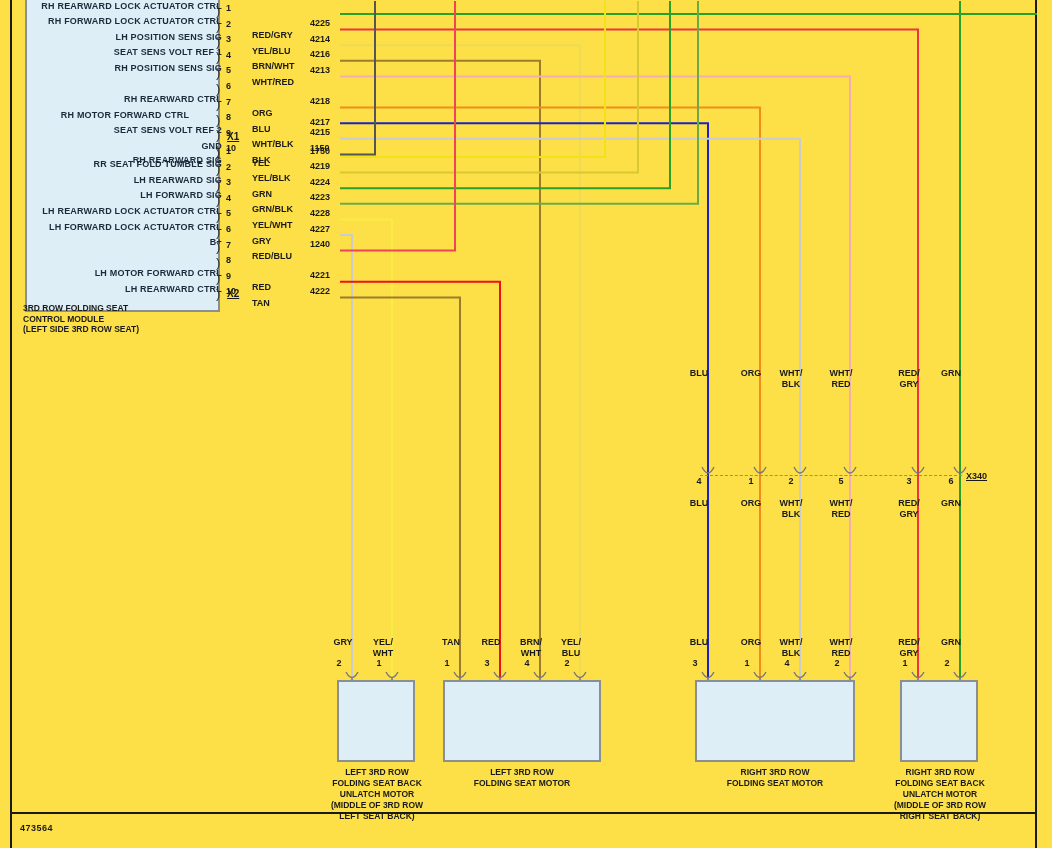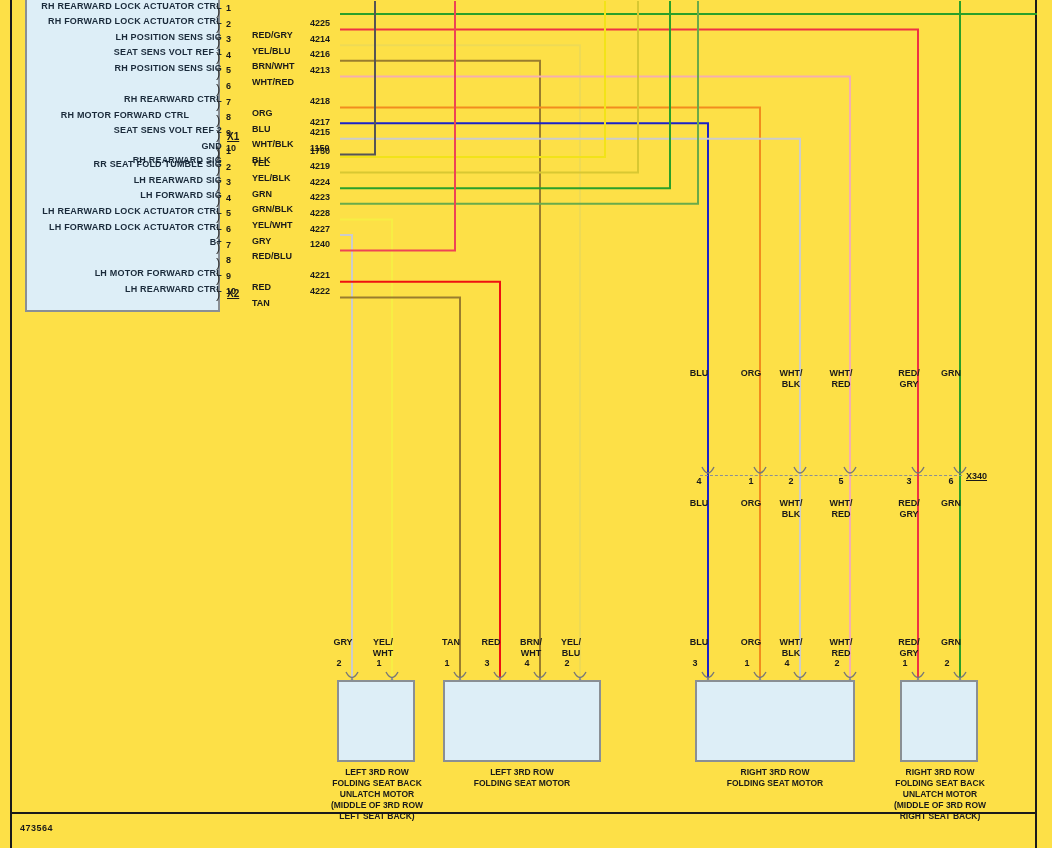--- a/index.html
+++ b/index.html
@@ -226,20 +226,25 @@
       <div class="pinlbl" style="left: 28px; width: 194px; top: 283.9px;">LH REARWARD CTRL</div>
       <div class="pin-brace" style="left: 216px; top: 285.9px;">)</div>
       <div class="pinnum" style="left: 226px; top: 286.4px;">10</div>
       <div class="wcolor" style="left: 252px; top: 285.9px;">TAN</div>
       <div class="wnum" style="left: 310px; top: 285.9px;">4222</div>
     </div>
 
   <div class="conn-name" id="x1-name" style="left:227px;top:131px;">X1</div>
   <div class="conn-name" id="x2-name" style="left:227px;top:288px;">X2</div>
 
+  <div class="modcap" id="mod-cap" style="left:23px;top:303px;">
+      <div>3RD ROW FOLDING SEAT</div>
+      <div>CONTROL MODULE</div>
+      <div>(LEFT SIDE 3RD ROW SEAT)</div>
+    </div>
 
   <div id="x340-layer">
       <div class="cpin" style="left: 692px; top: 476px; width: 14px;">4</div>
       <div class="cl" style="left: 678px; top: 368px; width: 42px;">BLU</div>
       <div class="cl" style="left: 678px; top: 498px; width: 42px;">BLU</div>
       <div class="cpin" style="left: 744px; top: 476px; width: 14px;">1</div>
       <div class="cl" style="left: 730px; top: 368px; width: 42px;">ORG</div>
       <div class="cl" style="left: 730px; top: 498px; width: 42px;">ORG</div>
       <div class="cpin" style="left: 784px; top: 476px; width: 14px;">2</div>
       <div class="cl" style="left: 770px; top: 368px; width: 42px;">WHT/<br>BLK</div>

